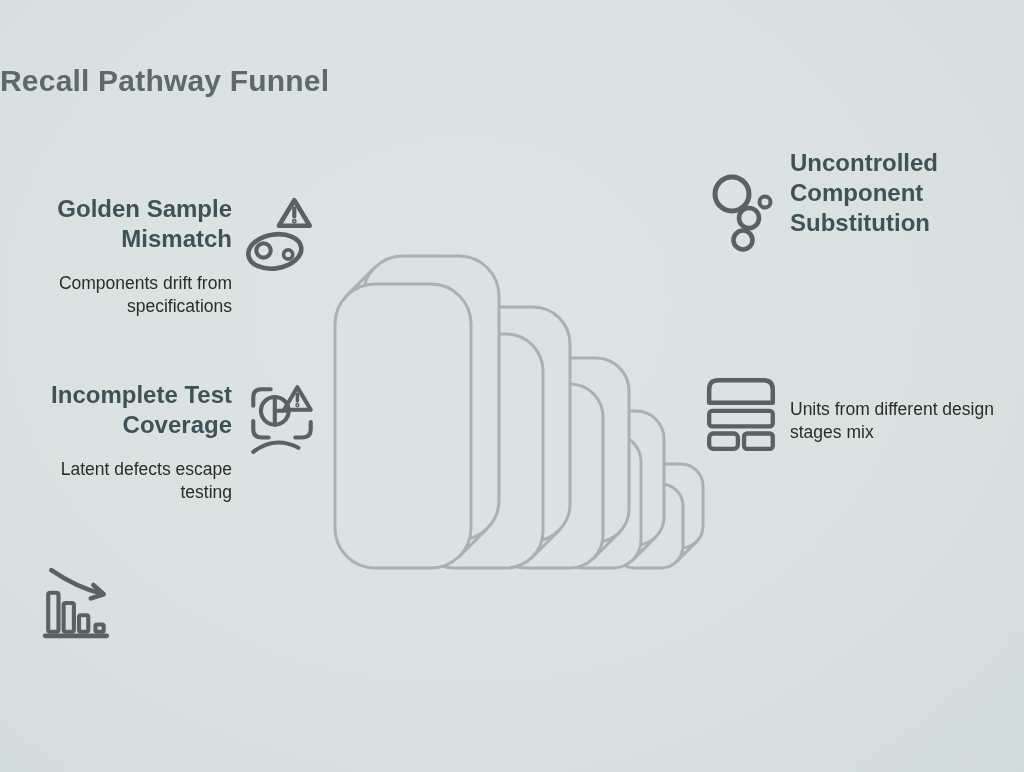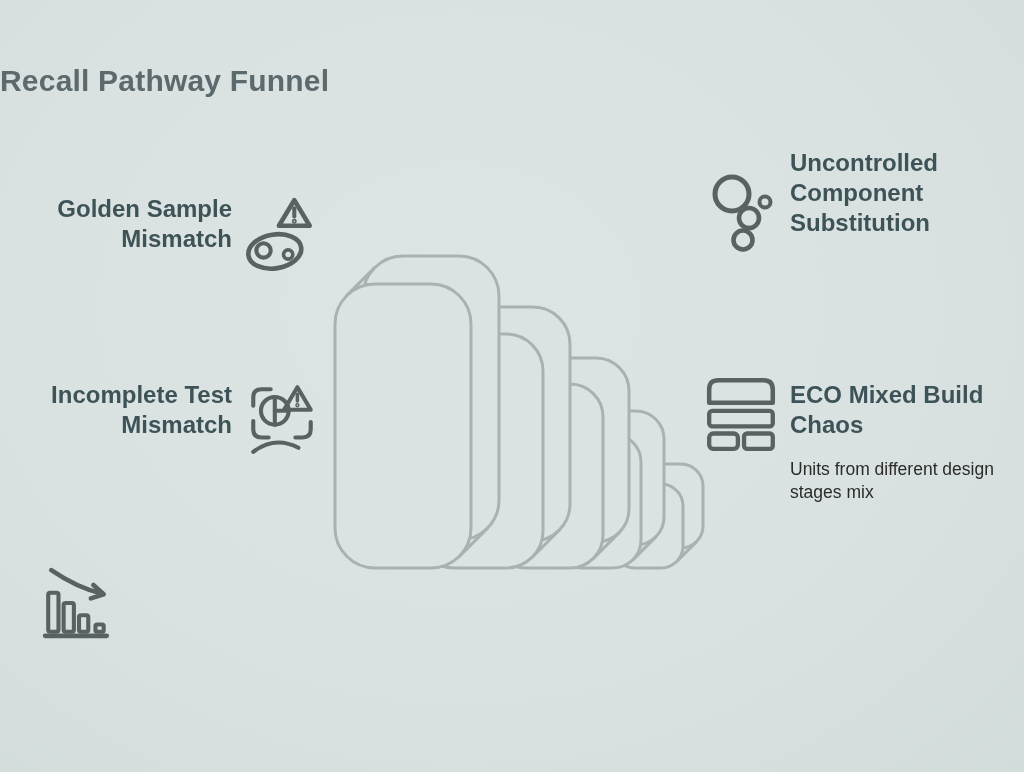--- a/index.html
+++ b/index.html
@@ -77,36 +77,38 @@
           <line x1="21.6" y1="57.6" x2="49.6" y2="29.6" fill="none" stroke="#a9b2b2" stroke-width="3" stroke-linecap="round"></line>
           <line x1="134.4" y1="318.4" x2="162.4" y2="290.4" fill="none" stroke="#a9b2b2" stroke-width="3" stroke-linecap="round"></line>
           <rect x="10" y="46" width="136" height="284" rx="40" fill="#dae3e2" stroke="#a9b2b2" stroke-width="3" stroke-linecap="round"></rect>
         </g>
       </svg>
   </div>
 
   <div class="item item-left" style="top:194px;">
     <div class="txt">
       <h2>Golden Sample Mismatch</h2>
+      <p>Components drift from specifications</p>
     </div>
     <div class="icon-box">
       <svg width="70" height="80" viewBox="0 0 68 78" fill="none" stroke="currentColor" stroke-linecap="round" stroke-linejoin="round">
         <path d="M46 6 L61 31 L31 31 Z" stroke-width="4.5"></path>
         <line x1="46" y1="14" x2="46" y2="22" stroke-width="4"></line>
         <circle cx="46" cy="26.6" r="0.8" stroke-width="3.2"></circle>
         <ellipse cx="27" cy="56" rx="26" ry="16.5" transform="rotate(-9 27 56)" stroke-width="4.5"></ellipse>
         <circle cx="16" cy="55" r="7" stroke-width="4"></circle>
         <circle cx="40" cy="59" r="4.5" stroke-width="3.6"></circle>
       </svg>
     </div>
   </div>
 
   <div class="item item-left" style="top:380px;">
     <div class="txt">
-      <h2>Incomplete Test Mismatch</h2>
+      <h2>Incomplete Test Coverage</h2>
+      <p>Latent defects escape testing</p>
     </div>
     <div class="icon-box">
       <svg width="70" height="78" viewBox="0 0 68 76" fill="none" stroke="currentColor" stroke-linecap="round" stroke-linejoin="round">
         <path d="M6 25 V17 Q6 9 14 9 H23" stroke-width="4"></path>
         <path d="M6 40 V48 Q6 56 14 56 H21" stroke-width="4"></path>
         <path d="M62 41 V48 Q62 56 54 56 H47" stroke-width="4"></path>
         <circle cx="27" cy="30" r="13.5" stroke-width="4"></circle>
         <line x1="27" y1="16.5" x2="27" y2="43.5" stroke-width="4"></line>
         <line x1="27" y1="30" x2="40.5" y2="30" stroke-width="4"></line>
         <path d="M49 7 L62 29 L36 29 Z" stroke-width="4"></path>
@@ -148,18 +150,17 @@
   <div class="item item-right" style="top:380px;">
     <div class="icon-box" style="margin-top:-6px;">
       <svg width="72" height="80" viewBox="0 0 70 78" fill="none" stroke="currentColor" stroke-linejoin="round">
         <path d="M3 28 V15 Q3 6 12 6 H56 Q65 6 65 15 V28 Z" stroke-width="4.4"></path>
         <rect x="3" y="36" width="62" height="15" rx="3" stroke-width="4.2"></rect>
         <rect x="3" y="58" width="28" height="15" rx="4" stroke-width="4.2"></rect>
         <rect x="37" y="58" width="28" height="15" rx="3" stroke-width="4.2"></rect>
       </svg>
     </div>
     <div class="txt">
-      <h2>ECO Mixed Build Chaos</h2>
       <p>Units from different design stages mix</p>
     </div>
   </div>
 
 </div>
 
 </body></html>

